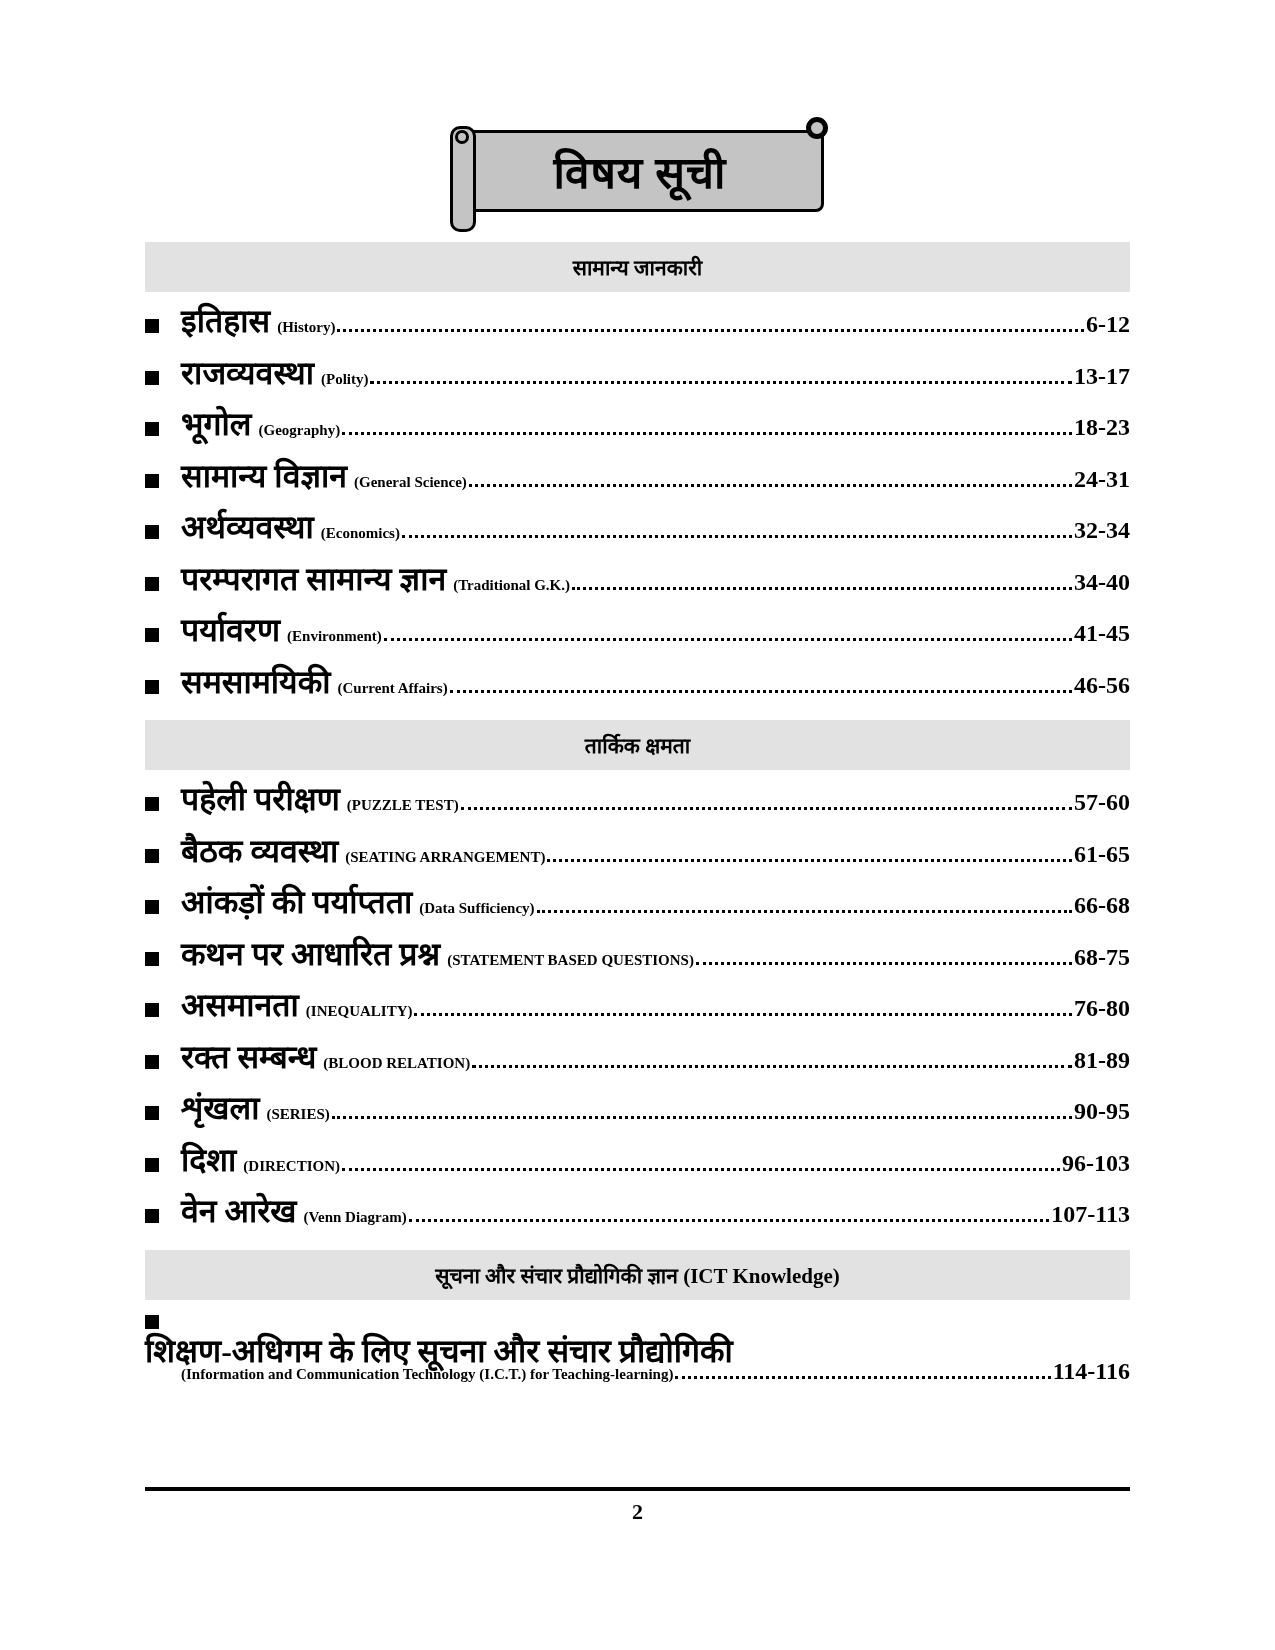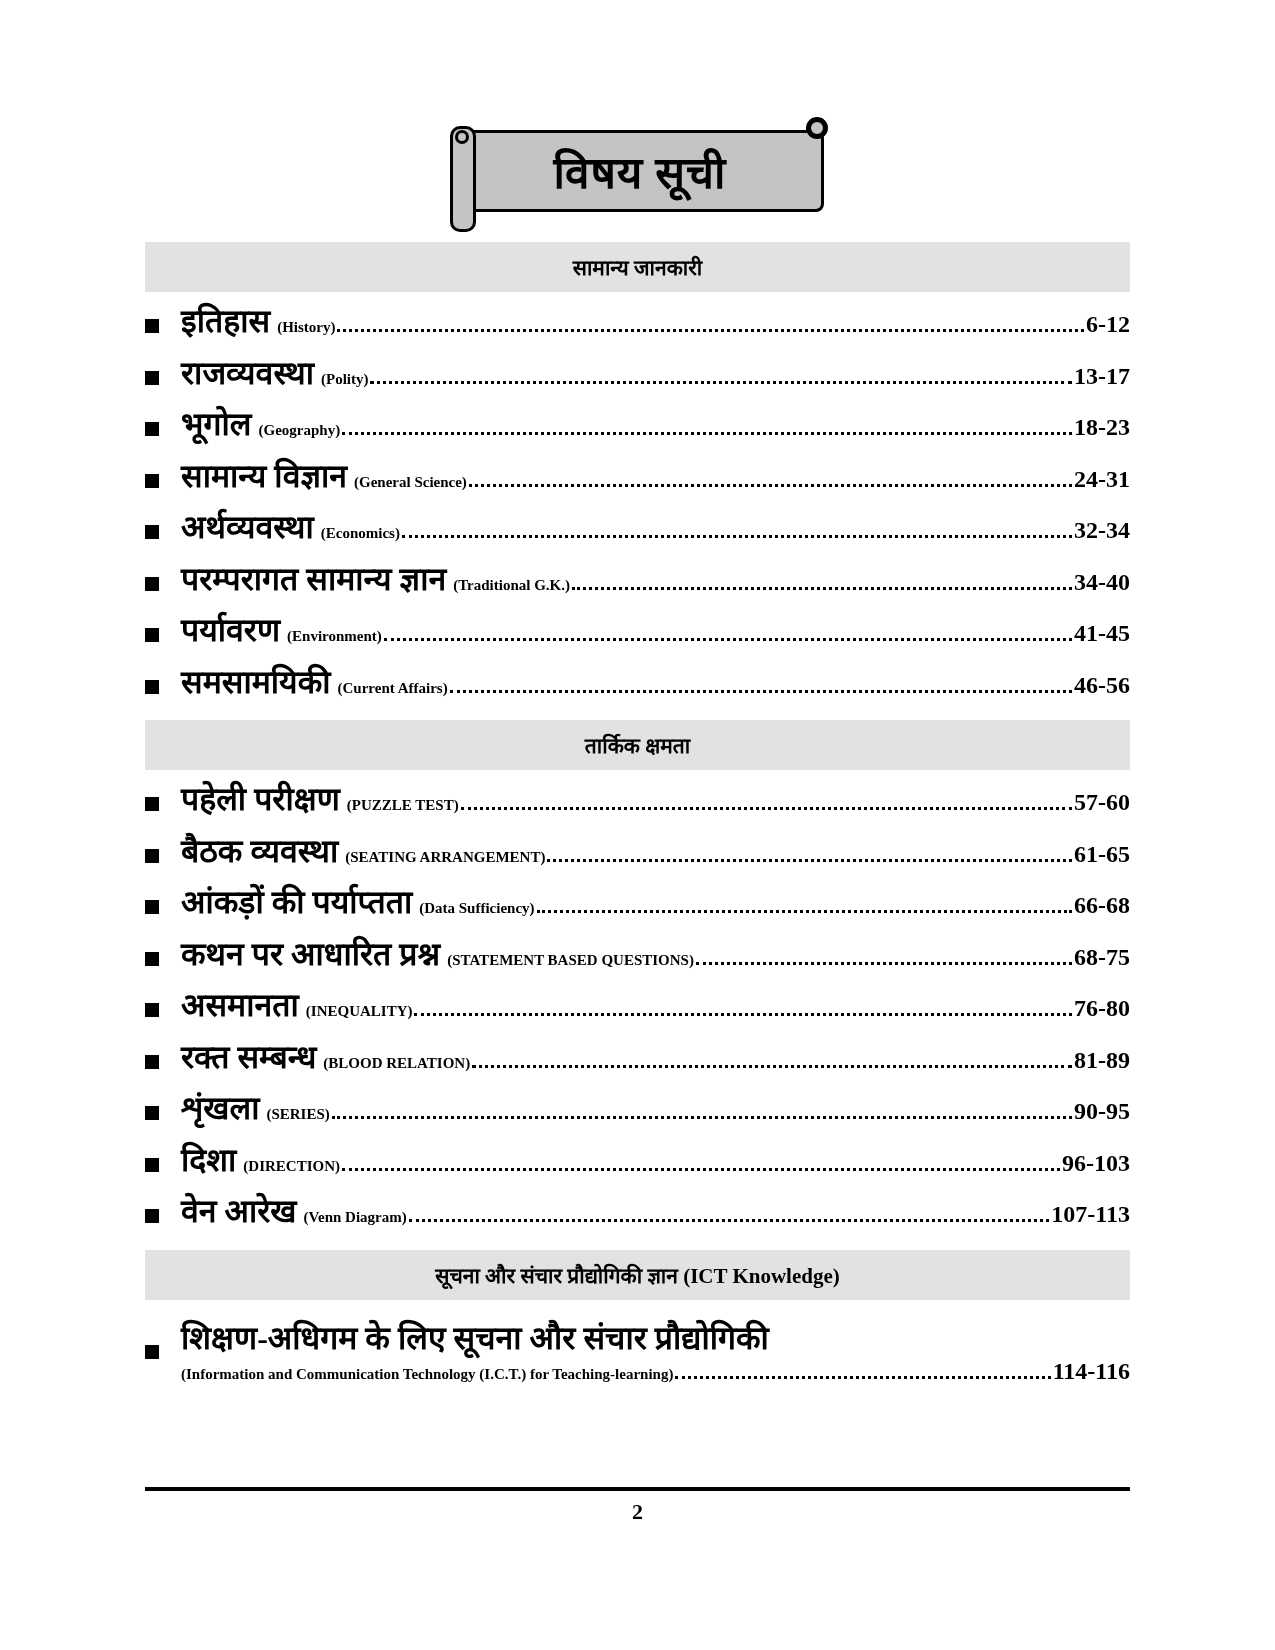--- a/index.html
+++ b/index.html
@@ -126,22 +126,23 @@
   }
 
   
   .toc-item.two-line {
     display: block;
     height: auto;
     padding: 8px 0 2px 0;
   }
   .toc-item.two-line .line1 {
     display: flex;
-    align-items: flex-end;
+    align-items: flex-start;
     height: 44px;
+    flex-direction: column;
   }
   .toc-item.two-line .line2 {
     display: flex;
     align-items: baseline;
     height: 44px;
     padding-left: 36px;
   }
 
   
   .footer {

